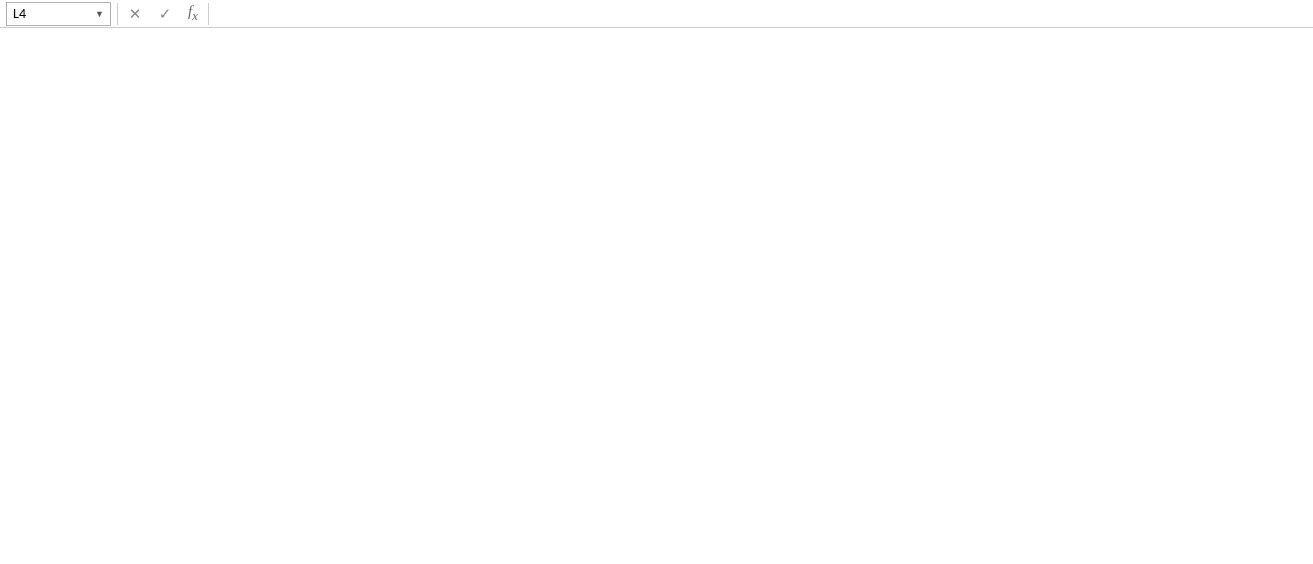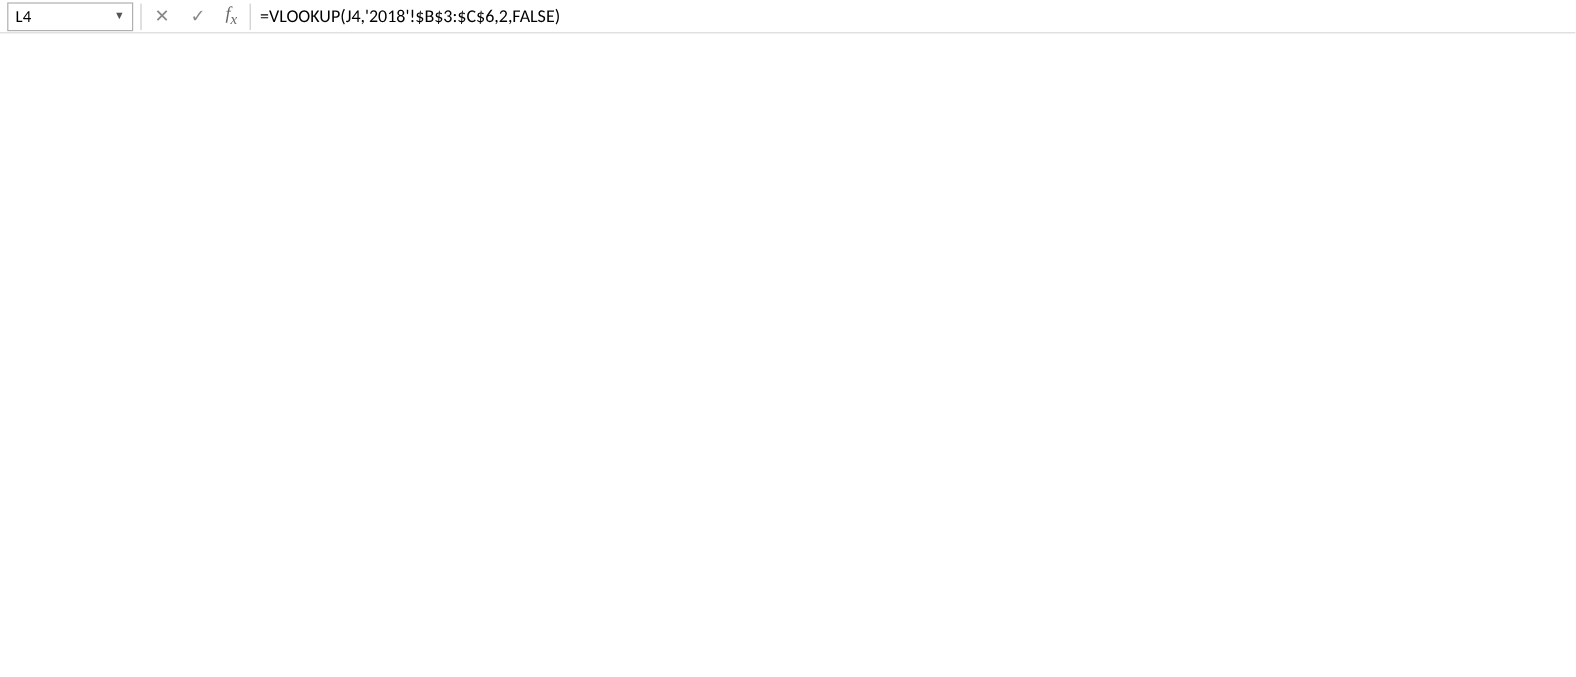--- a/index.html
+++ b/index.html
@@ -46,21 +46,20 @@
 <div class="formula-bar">
   <div class="name-box">
     <span>L4</span>
     <span class="name-box-dd">▼</span>
   </div>
   <div class="fb-sep"></div>
   <div class="fb-btn">✕</div>
   <div class="fb-btn">✓</div>
   <div class="fx-label">f<sub>x</sub></div>
   <div class="fb-sep"></div>
-  <div class="formula-input">=VLOOKUP(J4,'2018'!$B$3:$C$6,2,FALSE)</div>
 </div>
 
 <div class="grid-wrap">
   <div class="corner"></div>
   <div class="col-headers" id="colHeaders">
       <div class="col-h" style="width: 24px;">A</div>
       <div class="col-h" style="width: 90px;">B</div>
       <div class="col-h" style="width: 192px;">C</div>
       <div class="col-h" style="width: 90px;">D</div>
       <div class="col-h" style="width: 24px;">E</div>

